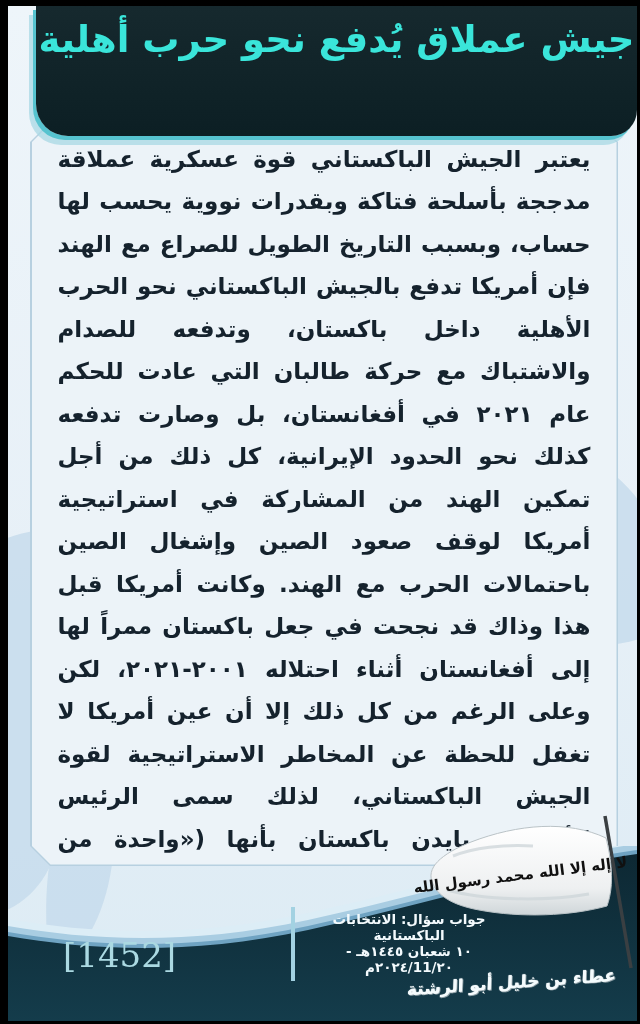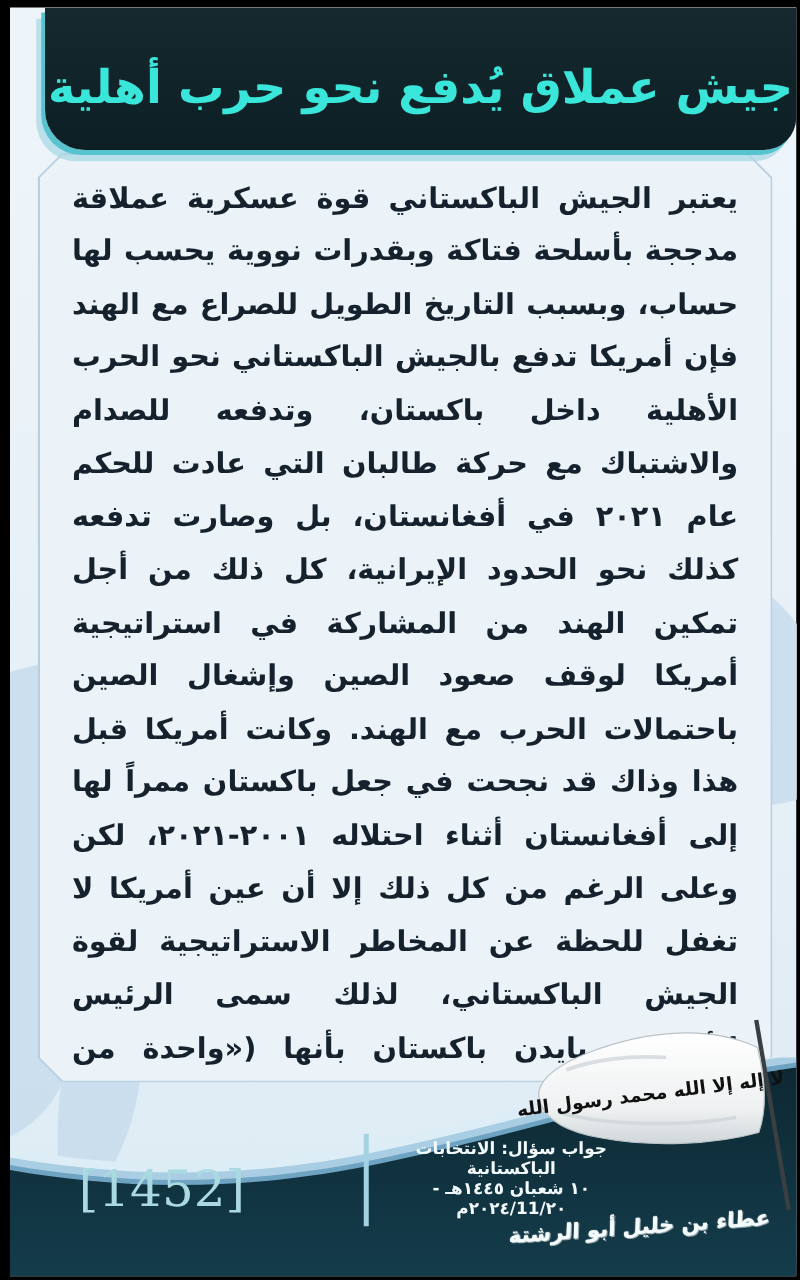--- a/index.html
+++ b/index.html
@@ -2,25 +2,25 @@
 <html lang="ar"><head>
 <meta charset="utf-8">
 <style>
   html,body{margin:0;padding:0;}
   body{background:#222;font-family:"DejaVu Sans","Liberation Sans",sans-serif;}
   .page{position:relative;width:640px;height:1024px;background:#000;overflow:hidden;margin:0 auto;}
   .canvas{position:absolute;left:8px;top:6px;right:3px;bottom:3px;overflow:hidden;
           background:linear-gradient(180deg,#eef5fa 0%,#e7f0f7 55%,#dcebf4 100%);}
 
   
-  .header{position:absolute;left:28px;right:0;top:0;height:114px;
+  .header{position:absolute;left:28px;right:0;top:0;height:130px;
           background:linear-gradient(180deg,#16292e 0%,#0c1f24 100%);
           border-bottom-left-radius:32px;border-bottom-right-radius:26px;
           box-shadow:-3px 4px 0 0 #56c3cf, -7px 9px 0 0 rgba(168,216,228,.75);
-          display:flex;align-items:center;justify-content:center;z-index:6;}
+          display:flex;align-items:flex-start;justify-content:center;z-index:6;}
   .header-title{color:#3ae5da;font-size:37px;font-weight:bold;direction:rtl;
                 padding-top:12px;letter-spacing:0;text-align:center;}
 
   
   .map-layer{position:absolute;left:0;top:110px;width:100%;height:840px;z-index:1;}
 
   
   .panel-outer{position:absolute;left:22px;right:19px;top:116px;height:744px;z-index:3;
                background:#b7d0e0;
                clip-path:polygon(20px 0,calc(100% - 20px) 0,100% 20px,100% calc(100% - 20px),calc(100% - 20px) 100%,20px 100%,0 calc(100% - 20px),0 20px);}
@@ -36,21 +36,21 @@
   .flag-svg{position:absolute;right:-6px;bottom:28px;width:250px;height:185px;z-index:5;}
   .signature{position:absolute;right:18px;bottom:28px;width:215px;z-index:6;
              color:#f4fbfd;font-size:17px;font-weight:bold;direction:rtl;text-align:center;
              transform:rotate(-4deg) skewX(-6deg);
              text-shadow:0 0 1px #fff,1px 1px 0 rgba(255,255,255,.5);line-height:21px;}
   .citation{position:absolute;left:283px;bottom:40px;width:208px;z-index:6;
             border-left:4px solid #a3d2e2;padding:4px 0 6px 10px;
             direction:rtl;text-align:center;color:#f3fafd;font-size:13.5px;
             font-weight:bold;line-height:16px;}
   .issue-number{position:absolute;left:55px;bottom:46px;z-index:6;color:#aBD9e2;
-                font-family:"DejaVu Serif","Liberation Serif",serif;font-size:40px;}
+                font-family:"DejaVu Serif","Liberation Serif",serif;font-size:34px;}
 </style>
 </head>
 <body>
 
 <div class="page">
   <div class="canvas">
 
     <svg class="map-layer" viewBox="0 0 629 840" preserveAspectRatio="none" aria-hidden="true">
       <g fill="#c7dcec" opacity="0.85">
         <path d="M-20,430 C40,400 120,410 150,450 C180,490 140,540 90,560 C60,575 40,620 50,680 C60,740 30,790 -20,800 Z"></path>

